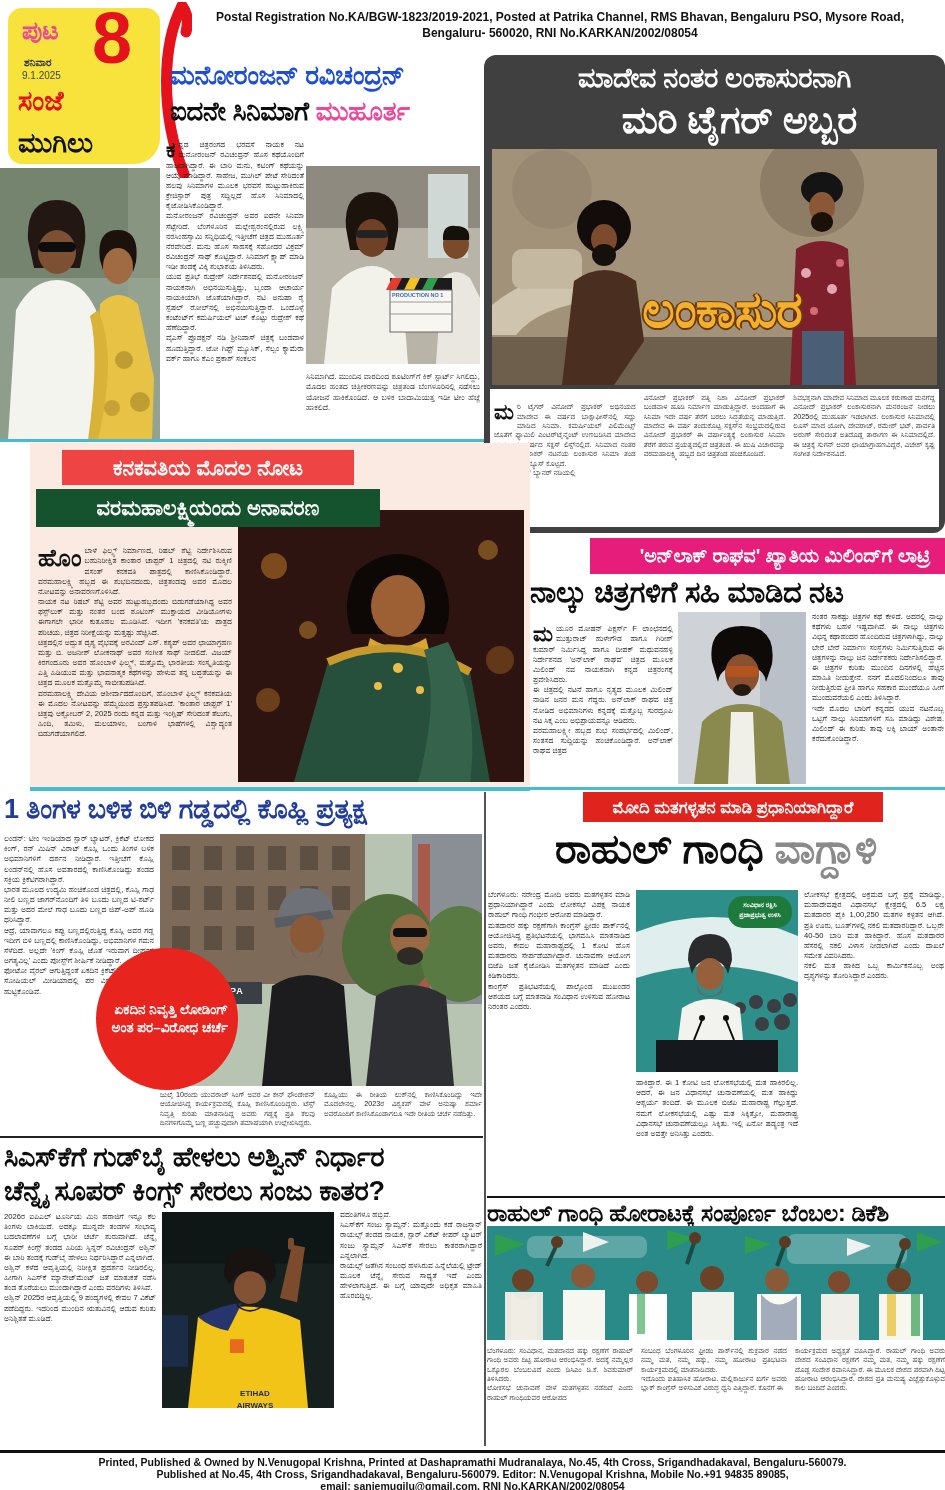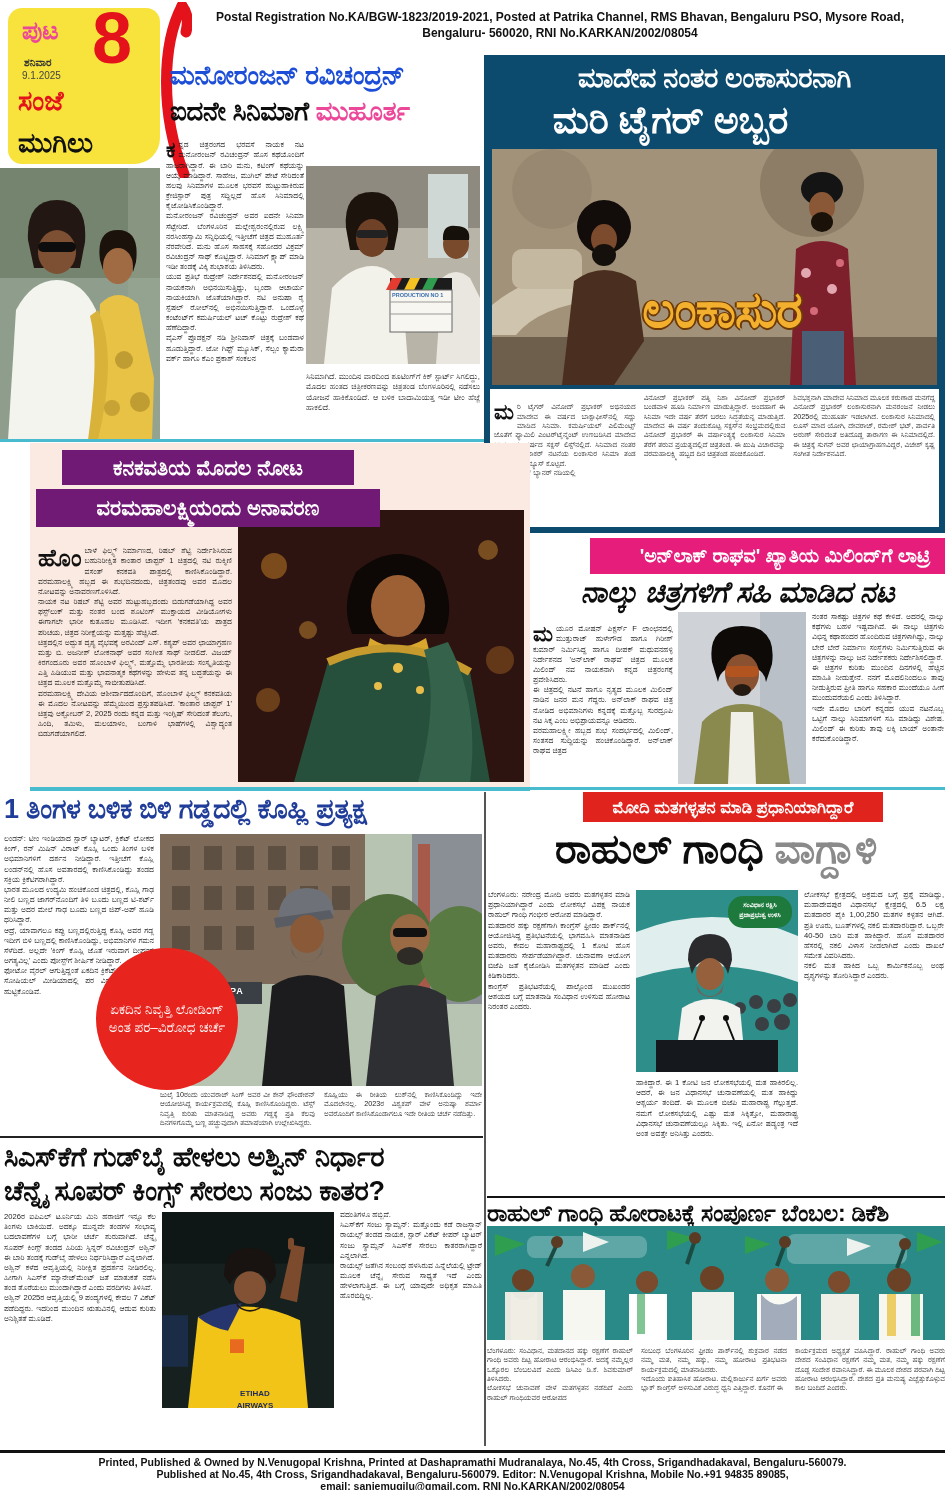--- a/index.html
+++ b/index.html
@@ -88,23 +88,23 @@
       <rect x="84" y="124" width="62" height="42" fill="#f8f6f0" stroke="#666"></rect>
       <line x1="84" y1="136" x2="146" y2="136" stroke="#999"></line>
       <line x1="84" y1="148" x2="146" y2="148" stroke="#999"></line>
     </svg>
     <div class="overlay" style="left:86px;top:126px;font-size:5.5px;color:#3a6fb0;font-weight:bold;">PRODUCTION NO 1</div>
   </div>
   <div class="abs bodytext" style="left:306px;top:372px;width:174px;height:64px;font-size:7.8px;">ಸಿನಿಮಾಗಿದೆ. ಮುಂದಿನ ವಾರದಿಂದ ಶೂಟಿಂಗ್‌ಗೆ ಕಿಕ್ ಸ್ಟಾರ್ಟ್ ಸಿಗಲಿದ್ದು, ಮೊದಲ ಹಂತದ ಚಿತ್ರೀಕರಣವನ್ನು ಚಿತ್ರತಂಡ ಬೆಂಗಳೂರಿನಲ್ಲಿ ನಡೆಸಲು ಯೋಜನೆ ಹಾಕಿಕೊಂಡಿದೆ. ಆ ಬಳಿಕ ಬಾದಾಮಿಯತ್ತ ಇಡೀ ಟೀಂ ಹೆಜ್ಜೆ ಹಾಕಲಿದೆ.</div>
 
   <div class="abs" style="left:0;top:439px;width:530px;height:3px;background:#49BBCE;"></div>
 
-  <div class="abs" style="left:484px;top:55px;width:461px;height:478px;background:#0c4a6e;border-radius:0;">
+  <div class="abs" style="left:484px;top:55px;width:461px;height:478px;background:#404040;border-radius:12px;">
     <div class="abs hl" style="left:0;top:8px;width:461px;text-align:center;font-size:27px;color:#ffffff;">ಮಾದೇವ ನಂತರ ಲಂಕಾಸುರನಾಗಿ</div>
-    <div class="abs hl" style="left:0;top:44px;width:373px;text-align:center;font-size:38px;color:#ffffff;">ಮರಿ ಟೈಗರ್ ಅಬ್ಬರ</div>
+    <div class="abs hl" style="left:0;top:44px;width:373px;text-align:right;font-size:38px;color:#ffffff;">ಮರಿ ಟೈಗರ್ ಅಬ್ಬರ</div>
 
     <div class="photo" style="left:8px;top:94px;width:445px;height:236px;">
       <svg viewBox="0 0 445 236" preserveAspectRatio="none">
         <rect width="445" height="236" fill="#a3927a"></rect>
         <circle cx="320" cy="36" r="52" fill="#8d7d66"></circle>
         <circle cx="60" cy="40" r="40" fill="#998871"></circle>
         <rect y="188" width="445" height="48" fill="#6e5f4c"></rect>
         <path d="M0 156 q40 -34 96 -28 l12 22 q-62 8 -84 36 l-24 0 z" fill="#cfc4ae"></path>
         <rect x="20" y="100" width="70" height="40" rx="10" fill="#c4b8a0"></rect>
         <circle cx="112" cy="78" r="27" fill="#120d0a"></circle>
@@ -149,40 +149,40 @@
       <ellipse cx="160" cy="96" rx="27" ry="31" fill="#9c6034"></ellipse>
       <path d="M132 128 q28 18 56 0 l4 16 q-32 16 -64 0 z" fill="#d9a62e"></path>
       <path d="M56 272 L90 152 Q160 122 232 162 L252 272 Z" fill="#27503c"></path>
       <path d="M90 152 Q160 120 232 162" stroke="#c79a2e" stroke-width="8" fill="none"></path>
       <path d="M210 132 q32 62 22 140 l-52 0 q22 -82 6 -132 z" fill="#35624a"></path>
       <circle cx="160" cy="158" r="5" fill="#e8bd4a"></circle>
         <circle cx="140" cy="176" r="4" fill="#e8bd4a"></circle>
       <circle cx="182" cy="180" r="4" fill="#e8bd4a"></circle>
     </svg>
   </div>
-  <div class="abs" style="left:62px;top:450px;width:292px;height:35px;background:#701a75;color:#fff;display:flex;align-items:center;justify-content:center;
+  <div class="abs" style="left:62px;top:450px;width:292px;height:35px;background:#ef4444;color:#fff;display:flex;align-items:center;justify-content:center;
               font-size:21px;font-weight:bold;z-index:3;">
     <span>ಕನಕವತಿಯ ಮೊದಲ ನೋಟ</span>
   </div>
-  <div class="abs" style="left:36px;top:489px;width:344px;height:38px;background:#701a75;color:#fff;display:flex;align-items:center;justify-content:center;
+  <div class="abs" style="left:36px;top:489px;width:344px;height:38px;background:#14532d;color:#fff;display:flex;align-items:center;justify-content:center;
               font-size:21px;font-weight:bold;z-index:3;">
     <span>ವರಮಹಾಲಕ್ಷ್ಮಿಯಂದು ಅನಾವರಣ</span>
   </div>
   <div class="abs bodytext" style="left:38px;top:536px;width:194px;height:244px;">
     <span class="dropcap" style="font-size:24px;">ಹೊಂ</span><span>ಬಾಳೆ ಫಿಲ್ಮ್ಸ್ ನಿರ್ಮಾಣದ, ರಿಷಬ್ ಶೆಟ್ಟಿ ನಿರ್ದೇಶಿಸಿರುವ ಬಹುನಿರೀಕ್ಷಿತ ಕಾಂತಾರ ಚಾಪ್ಟರ್ 1 ಚಿತ್ರದಲ್ಲಿ ನಟಿ ರುಕ್ಮಿಣಿ ವಸಂತ್ ಕನಕವತಿ ಪಾತ್ರದಲ್ಲಿ ಕಾಣಿಸಿಕೊಂಡಿದ್ದಾರೆ. ವರಮಹಾಲಕ್ಷ್ಮಿ ಹಬ್ಬದ ಈ ಶುಭದಿನದಂದು, ಚಿತ್ರತಂಡವು ಅವರ ಮೊದಲ ನೋಟವನ್ನು ಅನಾವರಣಗೊಳಿಸಿದೆ.
 ನಾಯಕ ನಟ ರಿಷಬ್ ಶೆಟ್ಟಿ ಅವರ ಹುಟ್ಟುಹಬ್ಬದಂದು ಬಿಡುಗಡೆಯಾಗಿದ್ದ ಅವರ ಫಸ್ಟ್‌ಲುಕ್ ಮತ್ತು ನಂತರ ಬಂದ ಶೂಟಿಂಗ್ ಮುಕ್ತಾಯದ ವೀಡಿಯೋಗಳು ಈಗಾಗಲೇ ಭಾರೀ ಕುತೂಹಲ ಮೂಡಿಸಿವೆ. ಇದೀಗ 'ಕನಕವತಿ'ಯ ಪಾತ್ರದ ಪರಿಚಯ, ಚಿತ್ರದ ನಿರೀಕ್ಷೆಯನ್ನು ಮತ್ತಷ್ಟು ಹೆಚ್ಚಿಸಿದೆ.
 ಚಿತ್ರದಲ್ಲಿನ ಅದ್ಭುತ ದೃಶ್ಯ ವೈಭವಕ್ಕೆ ಅರವಿಂದ್ ಎಸ್. ಕಶ್ಯಪ್ ಅವರ ಛಾಯಾಗ್ರಹಣ ಮತ್ತು ಬಿ. ಅಜನೀಶ್ ಲೋಕನಾಥ್ ಅವರ ಸಂಗೀತ ಸಾಥ್ ನೀಡಲಿದೆ. ವಿಜಯ್ ಕಿರಗಂದೂರು ಅವರ ಹೊಂಬಾಳೆ ಫಿಲ್ಮ್ಸ್, ಮತ್ತೊಮ್ಮೆ ಭಾರತೀಯ ಸಂಸ್ಕೃತಿಯನ್ನು ಎತ್ತಿ ಹಿಡಿಯುವ ಮತ್ತು ಭಾವನಾತ್ಮಕ ಕಥೆಗಳನ್ನು ಹೇಳುವ ತನ್ನ ಬದ್ಧತೆಯನ್ನು ಈ ಚಿತ್ರದ ಮೂಲಕ ಮತ್ತೊಮ್ಮೆ ಸಾಬೀತುಪಡಿಸಿದೆ.
 ವರಮಹಾಲಕ್ಷ್ಮಿ ದೇವಿಯ ಆಶೀರ್ವಾದದೊಂದಿಗೆ, ಹೊಂಬಾಳೆ ಫಿಲ್ಮ್ಸ್ ಕನಕವತಿಯ ಈ ಮೊದಲ ನೋಟವನ್ನು ಹೆಮ್ಮೆಯಿಂದ ಪ್ರಸ್ತುತಪಡಿಸಿದೆ. 'ಕಾಂತಾರ ಚಾಪ್ಟರ್ 1' ಚಿತ್ರವು ಅಕ್ಟೋಬರ್ 2, 2025 ರಂದು ಕನ್ನಡ ಮತ್ತು ಇಂಗ್ಲಿಷ್ ಸೇರಿದಂತೆ ತೆಲುಗು, ಹಿಂದಿ, ತಮಿಳು, ಮಲಯಾಳಂ, ಬಂಗಾಳಿ ಭಾಷೆಗಳಲ್ಲಿ ವಿಶ್ವಾದ್ಯಂತ ಬಿಡುಗಡೆಯಾಗಲಿದೆ.</span>
   </div>
 
   <div class="abs" style="left:552px;top:538px;width:390px;height:36px;background:#E61D7A;color:#fff;display:flex;align-items:center;justify-content:center;
               font-size:19px;font-weight:bold;margin-left:38px;">
     <span>'ಅನ್‌ಲಾಕ್ ರಾಘವ' ಖ್ಯಾತಿಯ ಮಿಲಿಂದ್‌ಗೆ ಲಾಟ್ರಿ</span>
   </div>
-  <div class="abs hl" style="left:530px;top:576px;width:415px;text-align:center;font-size:29px;color:#0d0d0d;font-style:italic;">ನಾಲ್ಕು ಚಿತ್ರಗಳಿಗೆ ಸಹಿ ಮಾಡಿದ ನಟ</div>
+  <div class="abs hl" style="left:530px;top:576px;width:415px;text-align:left;font-size:29px;color:#0d0d0d;">ನಾಲ್ಕು ಚಿತ್ರಗಳಿಗೆ ಸಹಿ ಮಾಡಿದ ನಟ</div>
   <div class="abs bodytext" style="left:533px;top:614px;width:140px;height:172px;">
     <span class="dropcap">ಮ</span><span>ಯೂರ ಮೋಷನ್ ಪಿಕ್ಚರ್ಸ್ F ಲಾಂಛನದಲ್ಲಿ ಮುತ್ತುರಾಜ್ ಹುಳೇಗೌಡ ಹಾಗೂ ಗಿರೀಶ್ ಕುಮಾರ್ ನಿರ್ಮಿಸಿದ್ದ ಹಾಗೂ ದೀಪಕ್ ಮಧುವನಹಳ್ಳಿ ನಿರ್ದೇಶನದ 'ಅನ್‌ಲಾಕ್ ರಾಘವ' ಚಿತ್ರದ ಮೂಲಕ ಮಿಲಿಂದ್ ನವ ನಾಯಕನಾಗಿ ಕನ್ನಡ ಚಿತ್ರರಂಗಕ್ಕೆ ಪ್ರವೇಶಿಸಿದರು.
 ಈ ಚಿತ್ರದಲ್ಲಿ ನಟನೆ ಹಾಗೂ ನೃತ್ಯದ ಮೂಲಕ ಮಿಲಿಂದ್ ನಾಡಿನ ಜನರ ಮನ ಗೆದ್ದರು. ಅನ್‌ಲಾಕ್ ರಾಘವ ಚಿತ್ರ ನೋಡಿದ ಅಭಿಮಾನಿಗಳು ಕನ್ನಡಕ್ಕೆ ಮತ್ತೊಬ್ಬ ಸುರದ್ರೂಪಿ ನಟ ಸಿಕ್ಕ ಎಂಬ ಅಭಿಪ್ರಾಯವನ್ನೂ ಆಡಿದರು.
 ವರಮಹಾಲಕ್ಷ್ಮೀ ಹಬ್ಬದ ಶುಭ ಸಂದರ್ಭದಲ್ಲಿ ಮಿಲಿಂದ್, ಸಂತಸದ ಸುದ್ದಿಯನ್ನು ಹಂಚಿಕೊಂಡಿದ್ದಾರೆ. ಅನ್‌ಲಾಕ್ ರಾಘವ ಚಿತ್ರದ</span>
   </div>
   <div class="photo" style="left:678px;top:612px;width:128px;height:172px;">
     <svg viewBox="0 0 128 172">
       <rect width="128" height="172" fill="#cfd3d8"></rect>
       <rect x="82" width="46" height="172" fill="#b9c0c8"></rect>
       <path d="M34 50 q-5 -36 30 -36 q35 0 30 38 l-6 18 q-2 -16 -24 -16 q-22 0 -24 16 z" fill="#0e0a08"></path>
@@ -236,21 +236,21 @@
       <path d="M102 252 L112 152 Q147 130 184 152 L192 252 Z" fill="#1c1c1e"></path>
       <ellipse cx="250" cy="102" rx="20" ry="22" fill="#9a6a45"></ellipse>
       <rect x="233" y="94" width="34" height="9" rx="4" fill="#111"></rect>
       <ellipse cx="250" cy="122" rx="13" ry="9" fill="#2e2a26"></ellipse>
       <path d="M206 252 L216 162 Q250 140 286 162 L294 252 Z" fill="#2d2f33"></path>
     </svg>
     <div class="overlay" style="left:16px;top:152px;font-size:9px;letter-spacing:1px;color:#fff;font-weight:bold;">REGENTS PA</div>
   </div>
   <div class="abs" style="left:96px;top:948px;width:142px;height:142px;background:#E8241E;border-radius:50%;z-index:4;
               display:flex;align-items:center;justify-content:center;text-align:center;">
-    <span style="color:#fff;font-weight:normal;font-size:13.5px;line-height:1.35;padding:0 10px;">ಏಕದಿನ ನಿವೃತ್ತಿ ಲೋಡಿಂಗ್ ಅಂತ ಪರ–ವಿರೋಧ ಚರ್ಚೆ</span>
+    <span style="color:#fff;font-weight:bold;font-size:13.5px;line-height:1.35;padding:0 10px;text-align:right;">ಏಕದಿನ ನಿವೃತ್ತಿ ಲೋಡಿಂಗ್ ಅಂತ ಪರ–ವಿರೋಧ ಚರ್ಚೆ</span>
   </div>
   <div class="abs smalltext" style="left:160px;top:1090px;width:155px;height:42px;">ಜುಲೈ 10ರಂದು ಯುವರಾಜ್ ಸಿಂಗ್ ಅವರ ವೀ ಕೇನ್ ಫೌಂಡೇಶನ್ ಆಯೋಜಿಸಿದ್ದ ಕಾರ್ಯಕ್ರಮದಲ್ಲಿ ಕೊಹ್ಲಿ ಕಾಣಿಸಿಕೊಂಡಿದ್ದರು. ಟೆಸ್ಟ್ ನಿವೃತ್ತಿ ಕುರಿತು ಮಾತನಾಡಿದ್ದ ಅವರು ಗಡ್ಡಕ್ಕೆ ಪ್ರತಿ ಕೆಲವು ದಿನಗಳಿಗೊಮ್ಮೆ ಬಣ್ಣ ಹಚ್ಚುವುದಾಗಿ ತಮಾಷೆಯಾಗಿ ಉಲ್ಲೇಖಿಸಿದ್ದರು.</div>
   <div class="abs smalltext" style="left:324px;top:1090px;width:158px;height:42px;">ಕೊಹ್ಲಿಯು ಈ ರೀತಿಯ ಲುಕ್‌ನಲ್ಲಿ ಕಾಣಿಸಿಕೊಂಡಿದ್ದು ಇದೇ ಮೊದಲೇನಲ್ಲ. 2023ರ ವಿಶ್ವಕಪ್ ವೇಳೆ ಅನುಷ್ಕಾ ಶರ್ಮಾ ಅವರೊಂದಿಗೆ ಕಾಣಿಸಿಕೊಂಡಾಗಲೂ ಇದೇ ರೀತಿಯ ಚರ್ಚೆ ನಡೆದಿತ್ತು.</div>
   <div class="abs" style="left:0;top:1136px;width:483px;height:2px;background:#222;"></div>
 
   <div class="abs" style="left:484px;top:792px;width:2px;height:654px;background:#555;"></div>
 
   <div class="abs" style="left:583px;top:792px;width:300px;height:30px;background:#E0241D;color:#fff;display:flex;align-items:center;justify-content:center;
               font-size:16.5px;font-weight:bold;">
     <span>ಮೋದಿ ಮತಗಳ್ಳತನ ಮಾಡಿ ಪ್ರಧಾನಿಯಾಗಿದ್ದಾರೆ</span>

